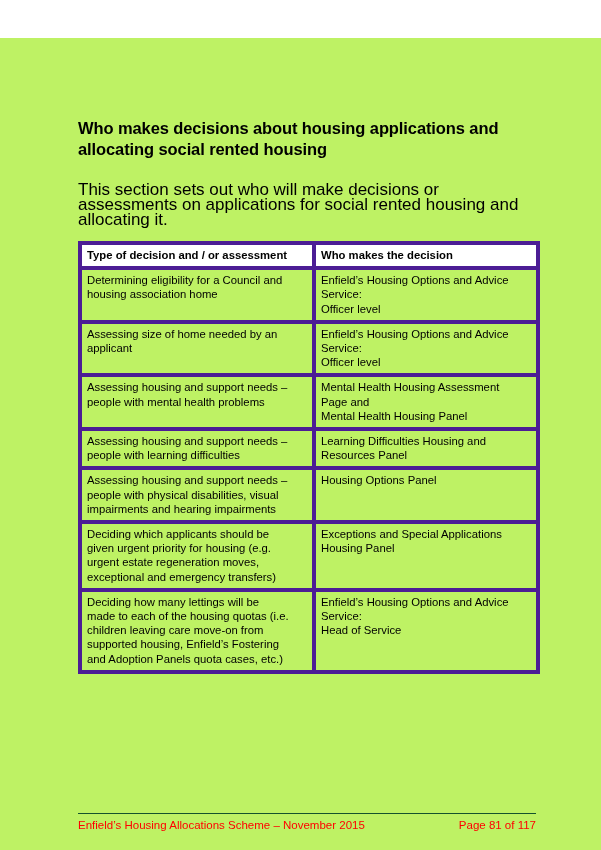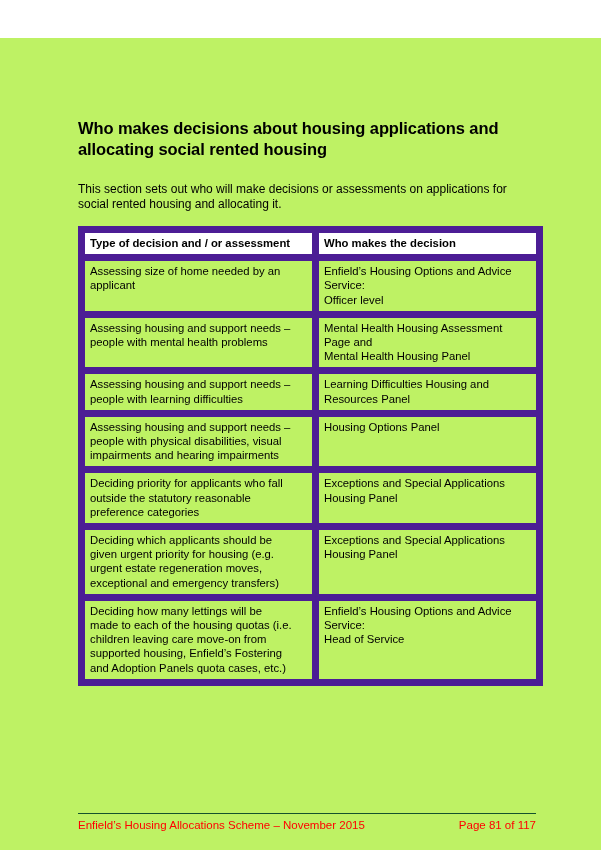--- a/index.html
+++ b/index.html
@@ -29,33 +29,33 @@
     width: 458px;
   }
   h1.doc-title {
     font-size: 16.5px;
     line-height: 21px;
     font-weight: bold;
     margin: 0 0 22px 0;
     letter-spacing: -0.1px;
   }
   p.intro {
-    font-size: 12px;
+    font-size: 17px;
     line-height: 15px;
     margin: 0 0 14px 0;
   }
   table.decision-table {
     border-collapse: collapse;
     width: 458px;
     table-layout: fixed;
     font-size: 11.3px;
   }
   table.decision-table th,
   table.decision-table td {
-    border: 7px solid #4c1d95;
+    border: 4px solid #4c1d95;
     vertical-align: top;
     padding: 3px 5px 4px 5px;
     line-height: 14.2px;
   }
   table.decision-table th {
     font-weight: bold;
     text-align: left;
     background: #ffffff;
   }
   col.col-a { width: 234px; }
@@ -95,36 +95,47 @@
         <col class="col-b">
       </colgroup>
       <thead>
         <tr>
           <th>Type of decision and / or assessment</th>
           <th>Who makes the decision</th>
         </tr>
       </thead>
       <tbody>
 
-
-
-
-        <tr>
-          <td>
-            <span class="cell-line">Assessing size of home needed by an</span>
-            <span class="cell-line">applicant</span>
+        <tr>
+          <td>
+            <span class="cell-line">Determining eligibility for a Council and</span>
+            <span class="cell-line">housing association home</span>
           </td>
           <td>
             <span class="cell-line">Enfield’s Housing Options and Advice</span>
             <span class="cell-line">Service:</span>
             <span class="cell-line">Officer level</span>
           </td>
         </tr>
 
 
+
+        <tr>
+          <td>
+            <span class="cell-line">Assessing size of home needed by an</span>
+            <span class="cell-line">applicant</span>
+          </td>
+          <td>
+            <span class="cell-line">Enfield’s Housing Options and Advice</span>
+            <span class="cell-line">Service:</span>
+            <span class="cell-line">Officer level</span>
+          </td>
+        </tr>
+
+
         <tr>
           <td>
             <span class="cell-line">Assessing housing and support needs –</span>
             <span class="cell-line">people with mental health problems</span>
           </td>
           <td>
             <span class="cell-line">Mental Health Housing Assessment</span>
             <span class="cell-line">Page and</span>
             <span class="cell-line">Mental Health Housing Panel</span>
           </td>
@@ -145,31 +156,20 @@
           <td>
             <span class="cell-line">Assessing housing and support needs –</span>
             <span class="cell-line">people with physical disabilities, visual</span>
             <span class="cell-line">impairments and hearing impairments</span>
           </td>
           <td>
             <span class="cell-line">Housing Options Panel</span>
           </td>
         </tr>
 
-        <tr>
-          <td>
-            <span class="cell-line">Deciding priority for applicants who fall</span>
-            <span class="cell-line">outside the statutory reasonable</span>
-            <span class="cell-line">preference categories</span>
-          </td>
-          <td>
-            <span class="cell-line">Exceptions and Special Applications</span>
-            <span class="cell-line">Housing Panel</span>
-          </td>
-        </tr>
 
         <tr>
           <td>
             <span class="cell-line">Deciding which applicants should be</span>
             <span class="cell-line">given urgent priority for housing (e.g.</span>
             <span class="cell-line">urgent estate regeneration moves,</span>
             <span class="cell-line">exceptional and emergency transfers)</span>
           </td>
           <td>
             <span class="cell-line">Exceptions and Special Applications</span>

